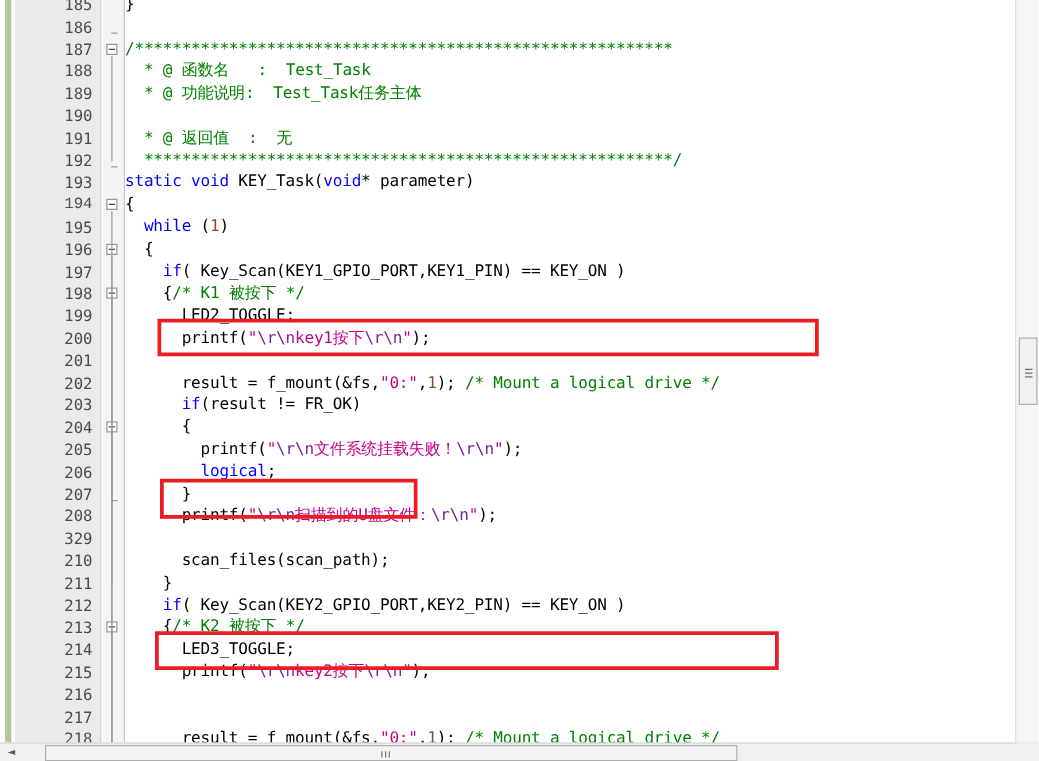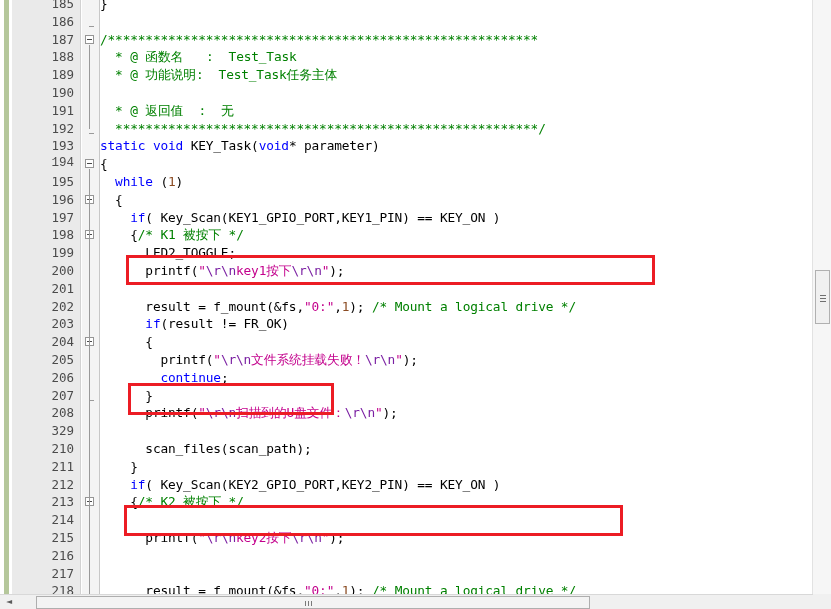--- a/index.html
+++ b/index.html
@@ -309,28 +309,29 @@
       <div class="code-line" style="top: 190.8px;"><span class="plain">  {</span></div>
       <div class="code-line" style="top: 208.6px;"><span class="plain">    </span><span class="kw">if</span><span class="plain">( Key_Scan(KEY1_GPIO_PORT,KEY1_PIN) == KEY_ON )</span></div>
       <div class="code-line" style="top: 226.4px;"><span class="plain">    {</span><span class="cmt">/* K1 被按下 */</span></div>
       <div class="code-line" style="top: 244.2px;"><span class="plain">      LED2_TOGGLE;</span></div>
       <div class="code-line" style="top: 262px;"><span class="plain">      printf(</span><span class="str">"</span><span class="esc">\r\n</span><span class="str">key1按下</span><span class="esc">\r\n</span><span class="str">"</span><span class="plain">);</span></div>
       <div class="code-line" style="top: 279.8px;"></div>
       <div class="code-line" style="top: 297.6px;"><span class="plain">      result = f_mount(&amp;fs,</span><span class="str">"0:"</span><span class="plain">,</span><span class="num">1</span><span class="plain">); </span><span class="cmt">/* Mount a logical drive */</span></div>
       <div class="code-line" style="top: 315.4px;"><span class="plain">      </span><span class="kw">if</span><span class="plain">(result != FR_OK)</span></div>
       <div class="code-line" style="top: 333.2px;"><span class="plain">      {</span></div>
       <div class="code-line" style="top: 351px;"><span class="plain">        printf(</span><span class="str">"</span><span class="esc">\r\n</span><span class="str">文件系统挂载失败！</span><span class="esc">\r\n</span><span class="str">"</span><span class="plain">);</span></div>
-      <div class="code-line" style="top: 368.8px;"><span class="plain">        </span><span class="kw">continue</span><span class="plain">;</span></div>
+      <div class="code-line" style="top: 368.8px;"><span class="plain">        </span><span class="kw">logical</span><span class="plain">;</span></div>
       <div class="code-line" style="top: 386.6px;"><span class="plain">      }</span></div>
       <div class="code-line" style="top: 404.4px;"><span class="plain">      printf(</span><span class="str">"</span><span class="esc">\r\n</span><span class="str">扫描到的U盘文件：</span><span class="esc">\r\n</span><span class="str">"</span><span class="plain">);</span></div>
       <div class="code-line" style="top: 422.2px;"></div>
       <div class="code-line" style="top: 440px;"><span class="plain">      scan_files(scan_path);</span></div>
       <div class="code-line" style="top: 457.8px;"><span class="plain">    }</span></div>
       <div class="code-line" style="top: 475.6px;"><span class="plain">    </span><span class="kw">if</span><span class="plain">( Key_Scan(KEY2_GPIO_PORT,KEY2_PIN) == KEY_ON )</span></div>
       <div class="code-line" style="top: 493.4px;"><span class="plain">    {</span><span class="cmt">/* K2 被按下 */</span></div>
+      <div class="code-line" style="top: 511.2px;"><span class="plain">      LED3_TOGGLE;</span></div>
       <div class="code-line" style="top: 529px;"><span class="plain">      printf(</span><span class="str">"</span><span class="esc">\r\n</span><span class="str">key2按下</span><span class="esc">\r\n</span><span class="str">"</span><span class="plain">);</span></div>
       <div class="code-line" style="top: 546.8px;"></div>
       <div class="code-line" style="top: 564.6px;"></div>
       <div class="code-line" style="top: 582.4px;"><span class="plain">      result = f_mount(&amp;fs,</span><span class="str">"0:"</span><span class="plain">,</span><span class="num">1</span><span class="plain">); </span><span class="cmt">/* Mount a logical drive */</span></div>
     </div>
 
   <div class="redbox" style="left:126px; top:255px; width:529px; height:30px;"></div>
   <div class="redbox" style="left:128px; top:383px; width:206px; height:32px;"></div>
   <div class="redbox" style="left:124px; top:505px; width:499px; height:31px;"></div>
 

